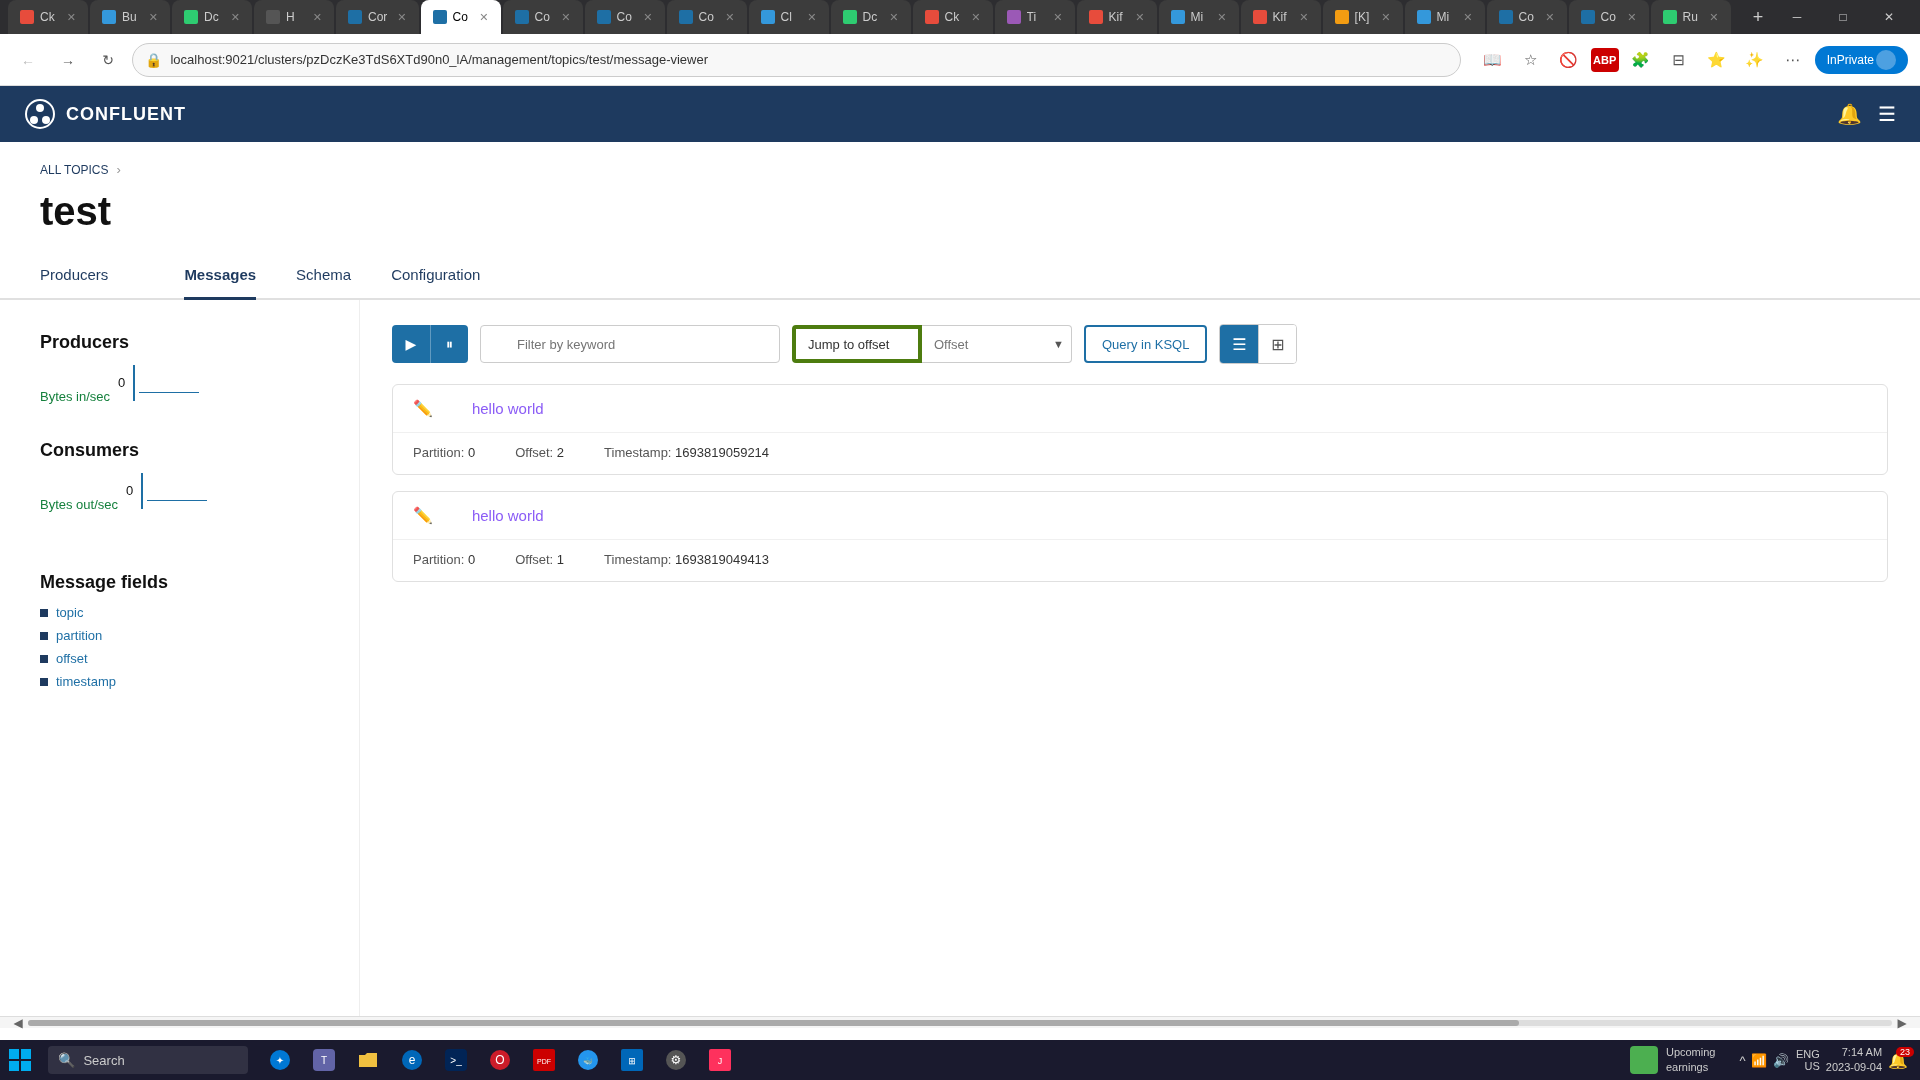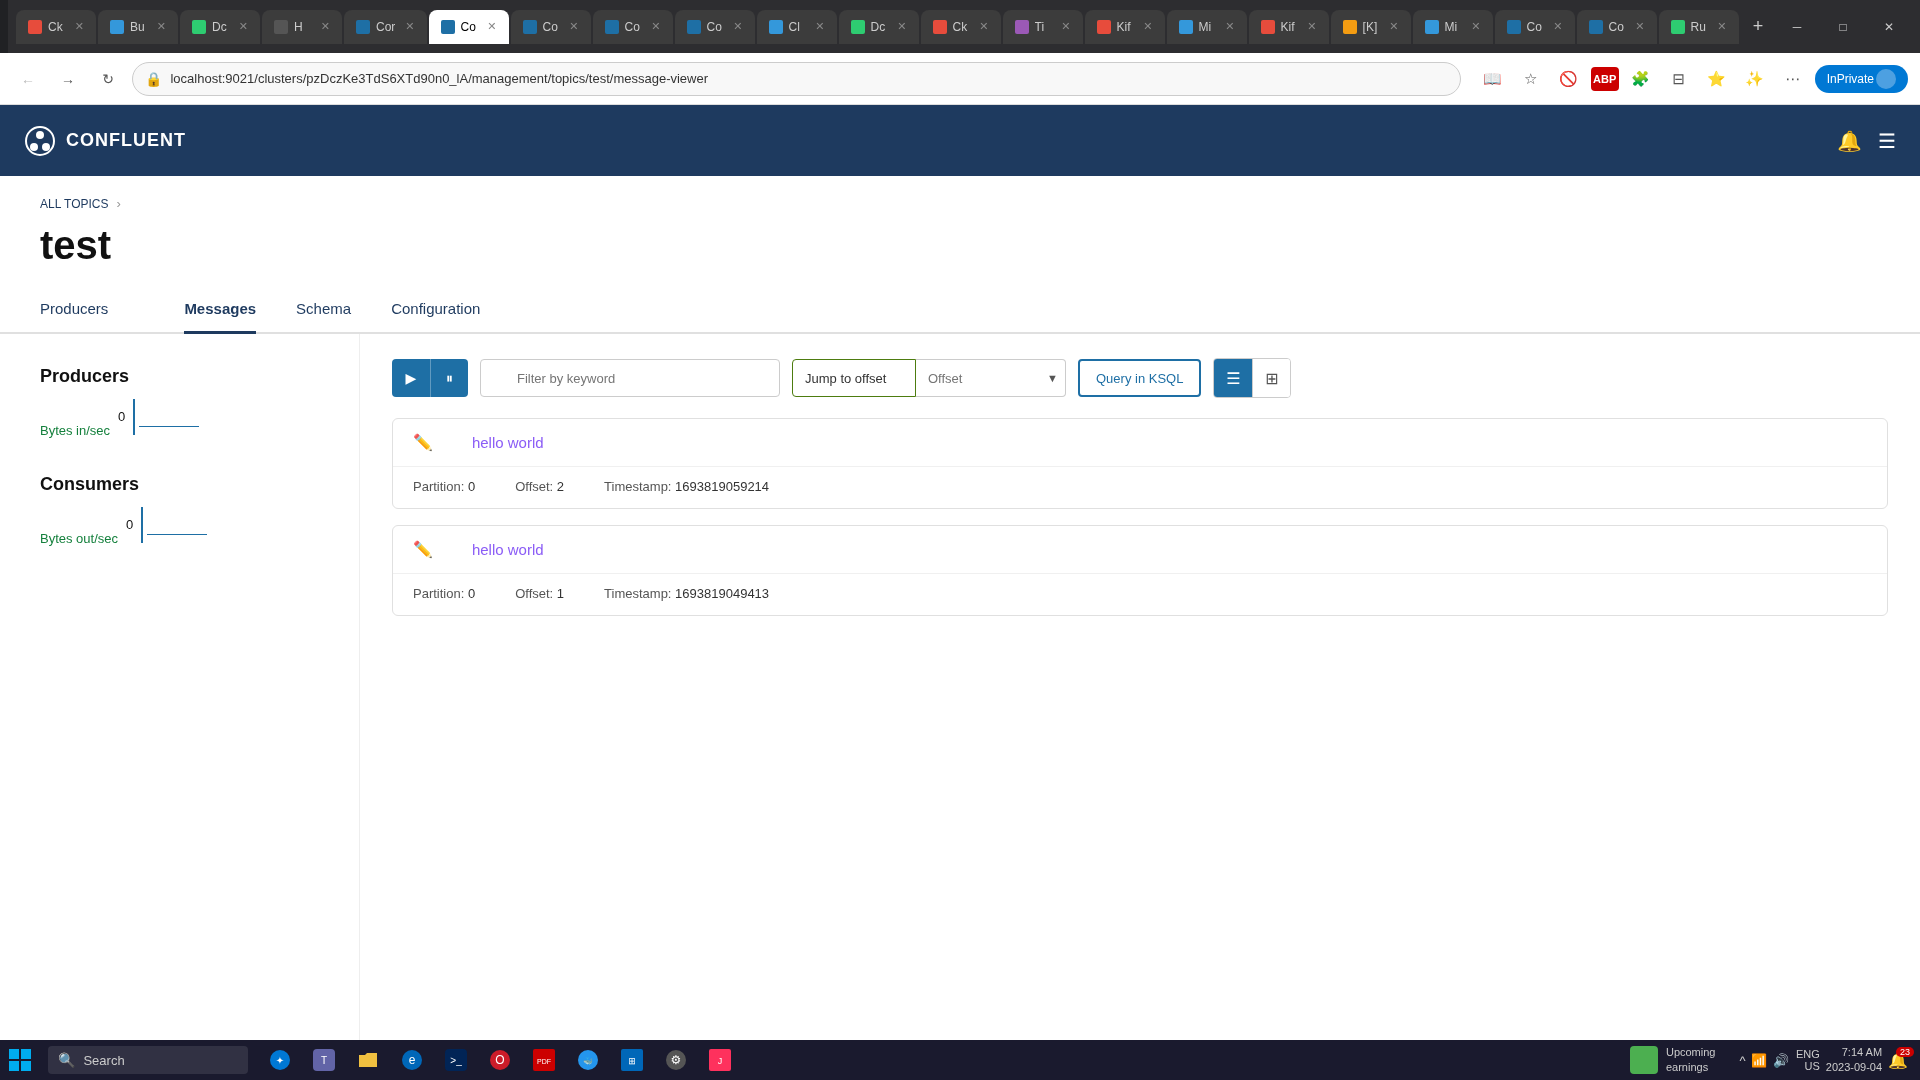--- a/index.html
+++ b/index.html
@@ -1,40 +1,40 @@
 <!DOCTYPE html>
 <html><head>
   <meta charset="utf-8">
   <style>
     * { margin: 0; padding: 0; box-sizing: border-box; }
     body { font-family: 'Segoe UI', Arial, sans-serif; background: #fff; width: 1920px; height: 1080px; overflow: hidden; }
 
     
     .browser-chrome { background: #202124; width: 100%; }
-    .tab-bar { background: #2d2d30; display: flex; align-items: center; height: 53px; padding: 0 8px; gap: 2px; margin-left: 8px; }
+    .tab-bar { background: #2d2d30; display: flex; align-items: center; height: 34px; padding: 0 8px; gap: 2px; }
     .tab { display: flex; align-items: center; height: 34px; padding: 0 12px; border-radius: 8px 8px 0 0; font-size: 12px; color: #ccc; background: #3c3c3c; gap: 6px; max-width: 160px; min-width: 80px; cursor: pointer; }
     .tab.active { background: #fff; color: #000; }
     .tab-favicon { width: 14px; height: 14px; border-radius: 2px; flex-shrink: 0; }
     .tab-label { overflow: hidden; text-overflow: ellipsis; white-space: nowrap; flex: 1; }
     .tab-close { font-size: 11px; color: #888; margin-left: 4px; }
     .tab-new { width: 28px; height: 28px; display: flex; align-items: center; justify-content: center; color: #ccc; font-size: 18px; cursor: pointer; }
     .win-controls { margin-left: auto; display: flex; gap: 0; }
     .win-btn { width: 46px; height: 32px; display: flex; align-items: center; justify-content: center; color: #ccc; font-size: 12px; cursor: pointer; background: transparent; border: none; }
 
     .address-bar { background: #fff; display: flex; align-items: center; height: 52px; padding: 0 12px; gap: 8px; border-bottom: 1px solid #ddd; }
     .nav-btn { width: 32px; height: 32px; border-radius: 50%; display: flex; align-items: center; justify-content: center; cursor: pointer; color: #555; font-size: 14px; border: none; background: none; }
     .nav-btn.disabled { color: #bbb; cursor: default; }
     .url-bar { flex: 1; height: 34px; border: 1px solid #ccc; border-radius: 20px; display: flex; align-items: center; padding: 0 12px; background: #f8f8f8; font-size: 13px; color: #333; gap: 8px; }
     .url-text { flex: 1; color: #333; font-size: 13px; }
     .browser-actions { display: flex; align-items: center; gap: 6px; margin-left: 8px; }
     .browser-action-btn { width: 32px; height: 32px; border-radius: 50%; display: flex; align-items: center; justify-content: center; cursor: pointer; color: #555; font-size: 15px; border: none; background: none; }
     .inprivate-btn { background: #0078d4; color: #fff; border-radius: 16px; padding: 4px 12px; font-size: 12px; display: flex; align-items: center; gap: 2px; cursor: pointer; border: none; }
 
     
-    .app-header { background: #1e3a5f; display: flex; align-items: center; height: 71px; padding: 0 24px; }
+    .app-header { background: #1e3a5f; display: flex; align-items: center; height: 56px; padding: 0 24px; }
     .app-logo { display: flex; align-items: center; gap: 10px; color: #fff; font-size: 18px; font-weight: 600; letter-spacing: 1px; }
     .logo-icon { width: 32px; height: 32px; }
     .header-actions { margin-left: auto; display: flex; align-items: center; gap: 16px; }
     .header-icon-btn { color: #fff; font-size: 20px; cursor: pointer; background: none; border: none; }
 
     .app-content { display: flex; flex-direction: column; height: calc(1080px - 42px - 52px - 60px - 40px); }
 
     .breadcrumb { padding: 20px 40px 8px; font-size: 13px; color: #666; display: flex; align-items: center; gap: 8px; }
     .breadcrumb-link { color: #1e3a5f; cursor: pointer; text-transform: uppercase; font-size: 12px; font-weight: 500; }
     .breadcrumb-sep { color: #999; }
@@ -59,21 +59,21 @@
 
     .content-area { flex: 1; padding: 24px 32px; overflow-y: auto; }
 
     .toolbar { display: flex; align-items: center; gap: 12px; margin-bottom: 20px; }
     .play-btn { background: #1e6fa5; color: #fff; border: none; border-radius: 4px 0 0 4px; width: 38px; height: 38px; display: flex; align-items: center; justify-content: center; cursor: pointer; font-size: 14px; }
     .pause-btn { background: #1e6fa5; color: #fff; border: none; border-radius: 0 4px 4px 0; width: 38px; height: 38px; display: flex; align-items: center; justify-content: center; cursor: pointer; font-size: 14px; border-left: 1px solid rgba(255,255,255,0.3); }
     .play-pause-group { display: flex; }
     .filter-input { height: 38px; width: 300px; border: 1px solid #ccc; border-radius: 4px; padding: 0 12px 0 36px; font-size: 13px; color: #999; position: relative; }
     .filter-wrap { position: relative; display: flex; align-items: center; }
     .filter-icon { position: absolute; left: 10px; color: #999; font-size: 14px; }
-    .jump-select { height: 38px; border: 1px solid #4d7c0f; border-radius: 4px 0 0 4px; padding: 0 12px; font-size: 13px; color: #333; background: #fff; cursor: pointer; appearance: none; -webkit-appearance: none; padding-right: 28px; }
+    .jump-select { height: 38px; border: 4px solid #4d7c0f; border-radius: 4px 0 0 4px; padding: 0 12px; font-size: 13px; color: #333; background: #fff; cursor: pointer; appearance: none; -webkit-appearance: none; padding-right: 28px; }
     .jump-wrap { position: relative; display: flex; align-items: center; }
     .jump-arrow { position: absolute; right: 8px; color: #555; font-size: 11px; pointer-events: none; }
     .offset-input { height: 38px; border: 1px solid #ccc; border-left: none; border-radius: 0 4px 4px 0; padding: 0 12px; font-size: 13px; color: #999; width: 150px; }
     .ksql-btn { height: 38px; border: 2px solid #1e6fa5; border-radius: 4px; padding: 0 16px; font-size: 13px; color: #1e6fa5; background: #fff; cursor: pointer; font-weight: 500; }
     .view-btns { display: flex; border: 1px solid #ccc; border-radius: 4px; overflow: hidden; }
     .view-btn { width: 38px; height: 38px; display: flex; align-items: center; justify-content: center; cursor: pointer; background: #fff; font-size: 16px; color: #555; border: none; }
     .view-btn.active { background: #1e6fa5; color: #fff; }
     .view-btn + .view-btn { border-left: 1px solid #ccc; }
 
     .message-card { border: 1px solid #e0e0e0; border-radius: 6px; margin-bottom: 16px; overflow: hidden; background: #fff; }
@@ -310,20 +310,39 @@
       <div class="stat-row">
         <span class="sidebar-stat-label">Bytes out/sec</span>
         <span class="sidebar-stat-value">0</span>
         <div class="mini-chart">
           <div class="mini-chart-line"></div>
         </div>
       </div>
 
       <div class="sidebar-divider"></div>
 
+      <div class="message-fields">
+        <div class="sidebar-section-title">Message fields</div>
+        <div class="field-item">
+          <div class="field-bullet"></div>
+          <span>topic</span>
+        </div>
+        <div class="field-item">
+          <div class="field-bullet"></div>
+          <span>partition</span>
+        </div>
+        <div class="field-item">
+          <div class="field-bullet"></div>
+          <span>offset</span>
+        </div>
+        <div class="field-item">
+          <div class="field-bullet"></div>
+          <span>timestamp</span>
+        </div>
+      </div>
     </div>
 
     <div class="content-area">
 
       <div class="toolbar">
         <div class="play-pause-group">
           <button class="play-btn">▶</button>
           <button class="pause-btn">⏸</button>
         </div>
         <div class="filter-wrap">

